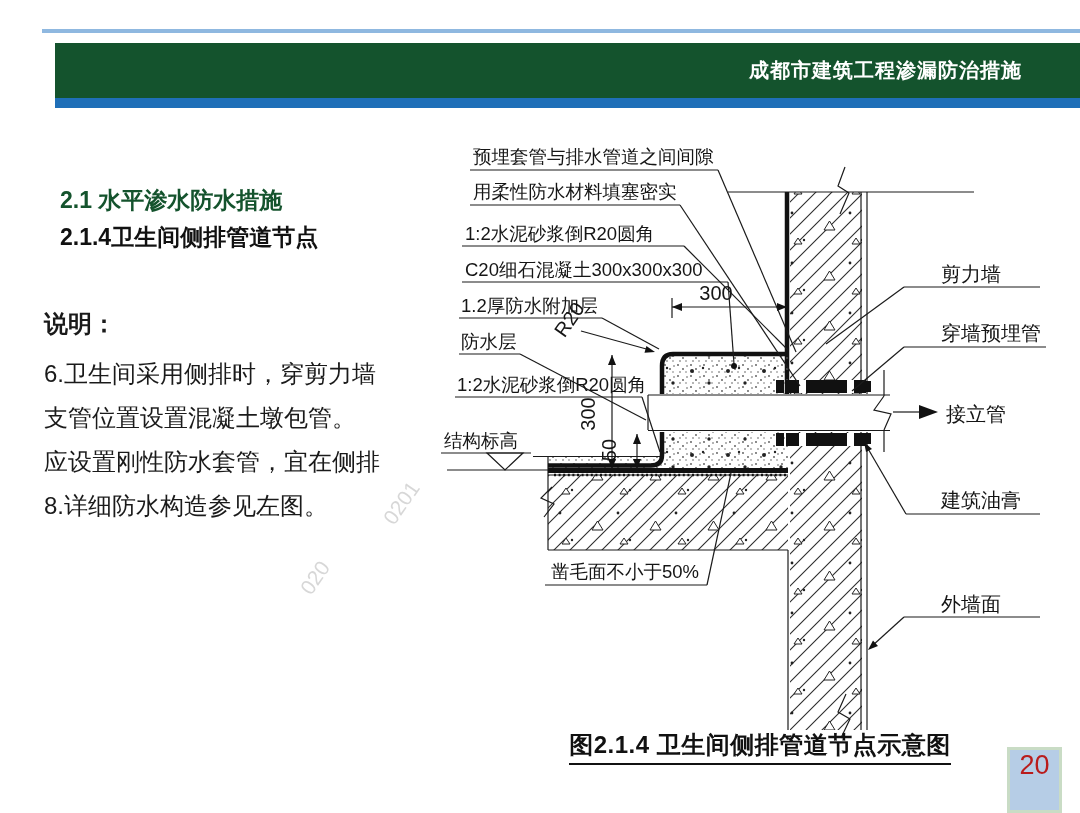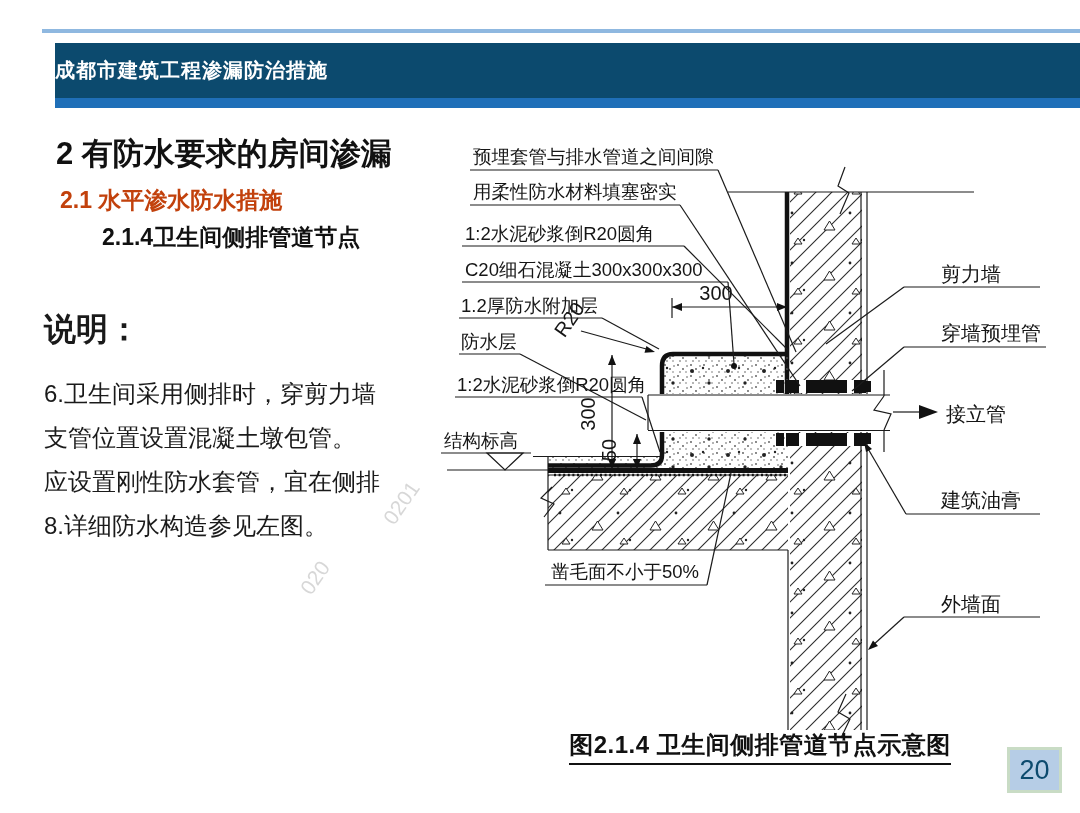--- a/index.html
+++ b/index.html
@@ -1,42 +1,42 @@
 <!DOCTYPE html>
 <html><head>
 <meta charset="utf-8">
 <style>
   html,body{margin:0;padding:0;background:#ffffff;}
   #page{position:relative;width:1080px;height:813px;background:#ffffff;overflow:hidden;
         font-family:"Liberation Sans","DejaVu Sans",sans-serif;color:#151515;}
   .abs{position:absolute;}
   
   #top-line{left:42px;top:29px;width:1038px;height:4px;background:#8fb8e0;}
-  #banner{left:55px;top:43px;width:1025px;height:55px;background:#0c4a6e;
-          display:flex;align-items:center;justify-content:flex-start;padding-right:58px;box-sizing:border-box;}
+  #banner{left:55px;top:43px;width:1025px;height:55px;background:#14532d;
+          display:flex;align-items:center;justify-content:flex-end;padding-right:58px;box-sizing:border-box;}
   #banner span{color:#ffffff;font-size:20px;font-weight:bold;letter-spacing:1px;}
   #banner-strip{left:55px;top:98px;width:1025px;height:10px;background:#1f6fb8;}
   
   .h1{left:56px;top:133px;width:400px;font-size:31px;font-weight:bold;color:#111;}
-  .h2{left:60px;top:185px;width:360px;font-size:23px;font-weight:bold;color:#c2410c;}
-  .h3{left:60px;top:222px;width:360px;font-size:23px;font-weight:bold;color:#111;margin-left:42px;}
+  .h2{left:60px;top:185px;width:360px;font-size:23px;font-weight:bold;color:#14532d;}
+  .h3{left:60px;top:222px;width:360px;font-size:23px;font-weight:bold;color:#111;}
   
   #notes{left:44px;top:308px;width:392px;font-size:24px;color:#1a1a1a;}
-  #notes .nh{font-weight:bold;font-size:32px;margin-bottom:20px;}
+  #notes .nh{font-weight:bold;font-size:24px;margin-bottom:12px;}
   #notes .nl{height:44px;line-height:44px;white-space:nowrap;}
   
   .wm{color:rgba(140,140,140,0.35);font-size:21px;transform:rotate(-55deg);transform-origin:left bottom;white-space:nowrap;}
   
   #caption{left:548px;top:729px;width:424px;text-align:center;}
   #caption span{display:inline-block;font-size:24px;font-weight:bold;color:#111;
                 border-bottom:2.5px solid #111;padding-bottom:2px;letter-spacing:0.5px;}
   
-  #pagenum{left:1007px;top:747px;width:55px;height:46px;background:#b6cde6;border:3px solid #c9dcc5;
-           box-sizing:border-box;display:flex;align-items:center;justify-content:center;
-           color:#0c4a6e;font-size:27px;}
+  #pagenum{left:1007px;top:747px;width:55px;height:66px;background:#b6cde6;border:3px solid #c9dcc5;
+           box-sizing:border-box;display:flex;justify-content:center;
+           color:#b91c1c;font-size:27px;}
   
   #diagram{left:430px;top:110px;width:655px;height:670px;}
   svg text{font-family:"Liberation Sans","DejaVu Sans",sans-serif;fill:#151515;}
   .lbl{font-size:18.5px;}
   .lblr{font-size:20px;}
   .dim{font-size:20px;}
   .ln{stroke:#1b1b1b;stroke-width:1.2;fill:none;}
   .thick{stroke:#111;stroke-width:4.5;fill:none;}
   .arr{fill:#111;stroke:none;}
 </style>
@@ -44,21 +44,20 @@
 <body>
 
 <div id="page">
 
   <div class="abs" id="top-line"></div>
   <div class="abs" id="banner">
     <span>成都市建筑工程渗漏防治措施</span>
   </div>
   <div class="abs" id="banner-strip"></div>
 
-  <div class="abs h1">2 有防水要求的房间渗漏</div>
   <div class="abs h2">2.1 水平渗水防水措施</div>
   <div class="abs h3">2.1.4卫生间侧排管道节点</div>
 
   <div class="abs" id="notes">
     <div class="nh">说明：</div>
     <div class="nl">6.卫生间采用侧排时，穿剪力墙</div>
     <div class="nl">支管位置设置混凝土墩包管。</div>
     <div class="nl">应设置刚性防水套管，宜在侧排</div>
     <div class="nl">8.详细防水构造参见左图。</div>
   </div>

